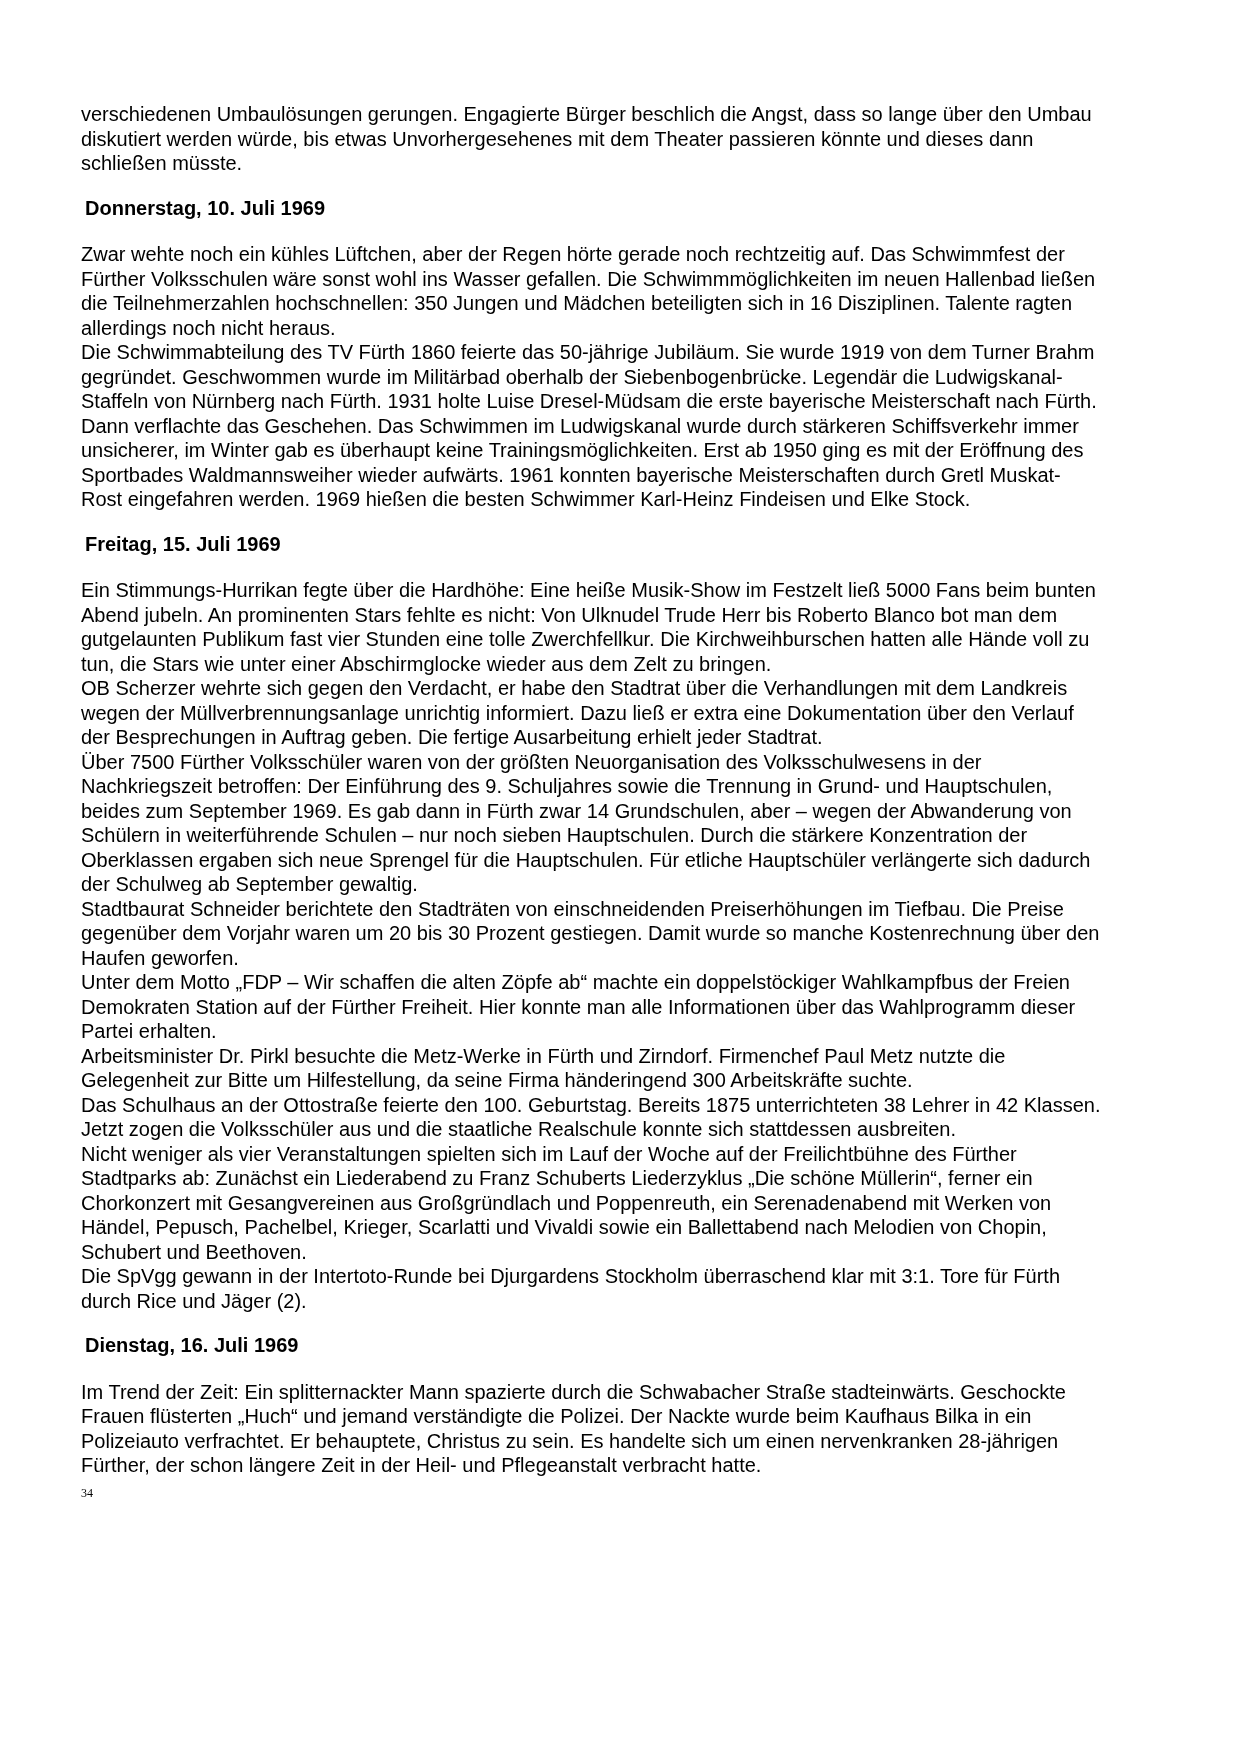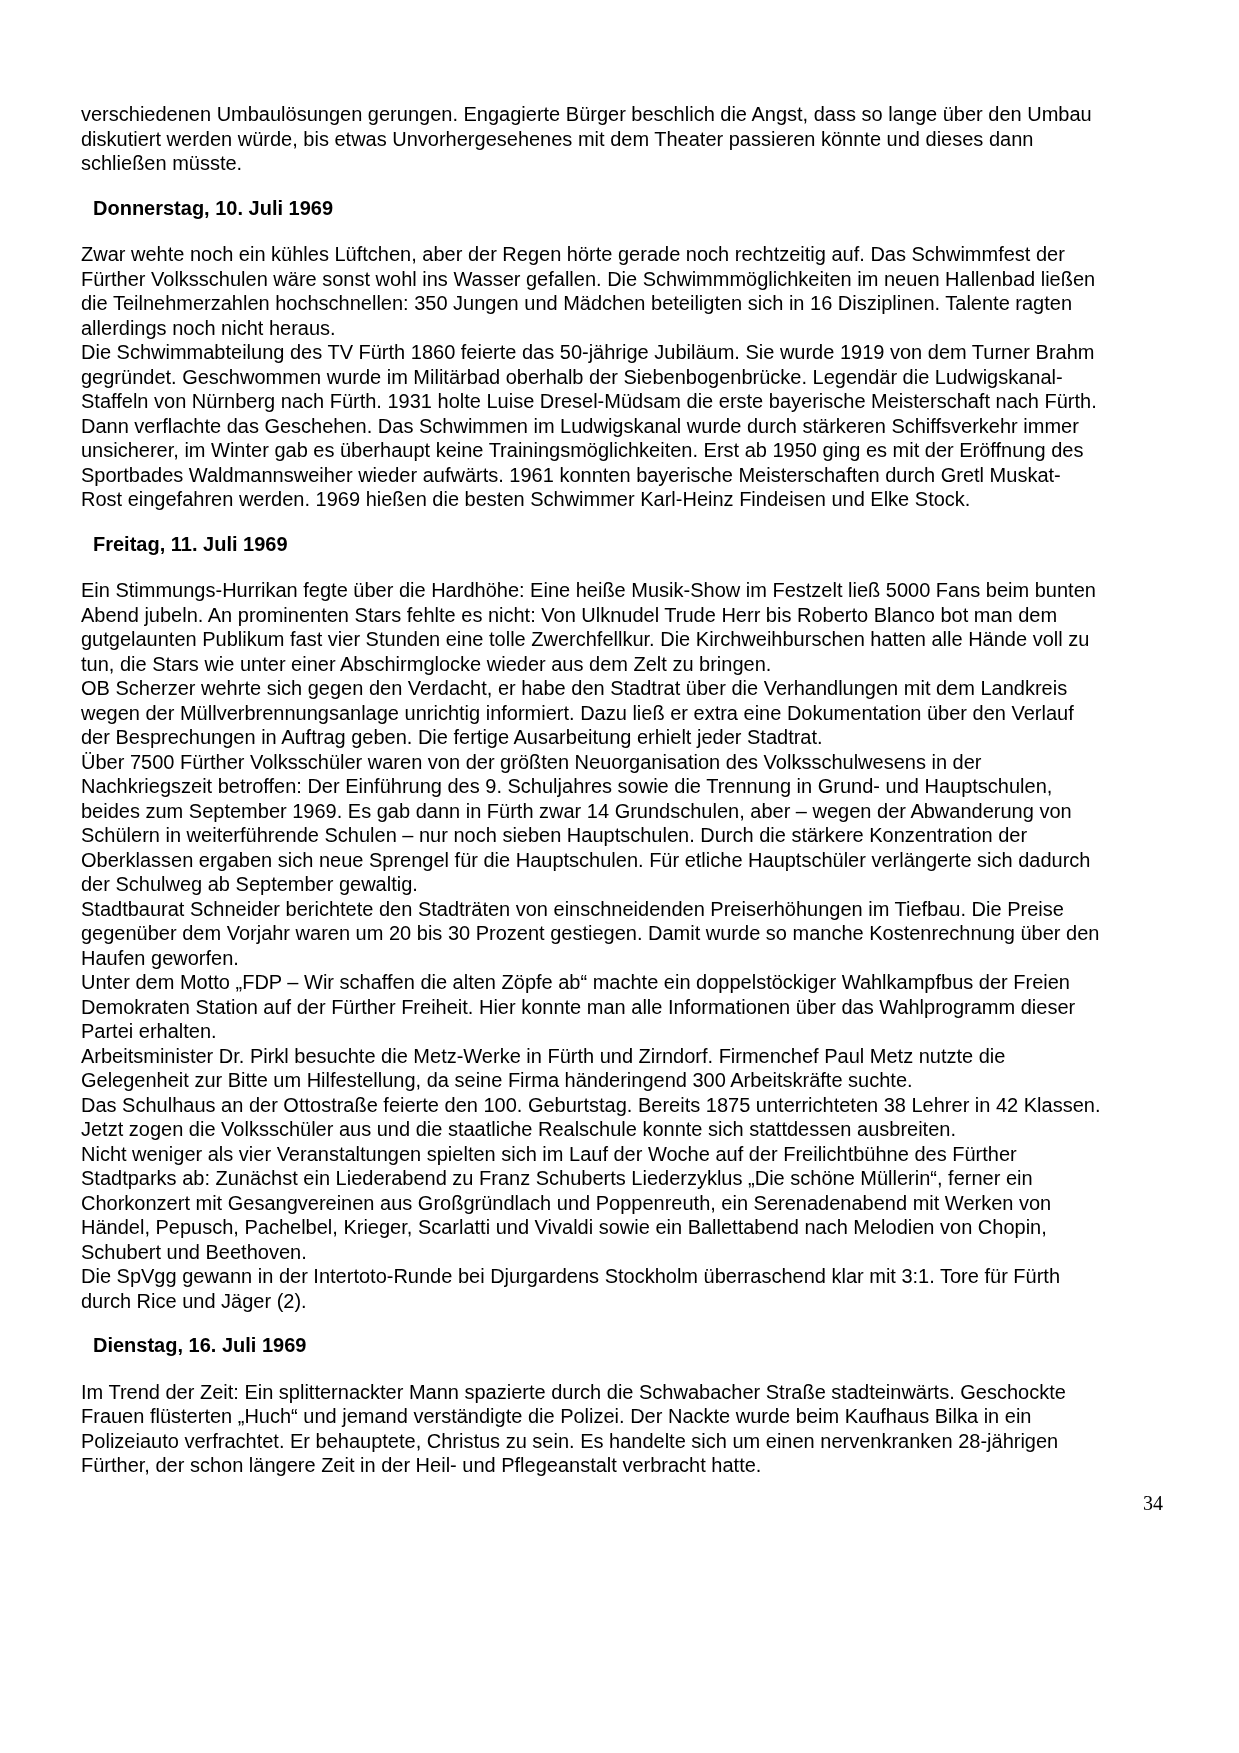--- a/index.html
+++ b/index.html
@@ -23,33 +23,33 @@
     color: #000000;
   }
   section {
     margin: 0;
     padding: 0;
   }
   .section-heading {
     font-size: 20px;
     line-height: 24.5px;
     font-weight: 700;
-    margin: 20px 0 22px 12px;
+    margin: 20px 0 22px 4px;
     white-space: pre;
   }
   .body-text {
     margin: 0;
     white-space: pre;
   }
   .page-number {
     font-family: "Liberation Serif", "DejaVu Serif", serif;
-    font-size: 20px;
+    font-size: 12px;
     line-height: 24.5px;
-    text-align: right;
-    margin-top: 13px;
+    text-align: left;
+    margin-top: 3px;
   }
 </style>
 </head>
 <body>
 
 <div class="doc">
 
   <section>
     <p class="body-text">verschiedenen Umbaulösungen gerungen. Engagierte Bürger beschlich die Angst, dass so lange über den Umbau
 diskutiert werden würde, bis etwas Unvorhergesehenes mit dem Theater passieren könnte und dieses dann
@@ -65,21 +65,21 @@
 Die Schwimmabteilung des TV Fürth 1860 feierte das 50-jährige Jubiläum. Sie wurde 1919 von dem Turner Brahm
 gegründet. Geschwommen wurde im Militärbad oberhalb der Siebenbogenbrücke. Legendär die Ludwigskanal-
 Staffeln von Nürnberg nach Fürth. 1931 holte Luise Dresel-Müdsam die erste bayerische Meisterschaft nach Fürth.
 Dann verflachte das Geschehen. Das Schwimmen im Ludwigskanal wurde durch stärkeren Schiffsverkehr immer
 unsicherer, im Winter gab es überhaupt keine Trainingsmöglichkeiten. Erst ab 1950 ging es mit der Eröffnung des
 Sportbades Waldmannsweiher wieder aufwärts. 1961 konnten bayerische Meisterschaften durch Gretl Muskat-
 Rost eingefahren werden. 1969 hießen die besten Schwimmer Karl-Heinz Findeisen und Elke Stock.</p>
   </section>
 
   <section>
-    <h2 class="section-heading">Freitag, 11. Juli 1969</h2>
+    <h2 class="section-heading">Freitag, 15. Juli 1969</h2>
     <p class="body-text">Ein Stimmungs-Hurrikan fegte über die Hardhöhe: Eine heiße Musik-Show im Festzelt ließ 5000 Fans beim bunten
 Abend jubeln. An prominenten Stars fehlte es nicht: Von Ulknudel Trude Herr bis Roberto Blanco bot man dem
 gutgelaunten Publikum fast vier Stunden eine tolle Zwerchfellkur. Die Kirchweihburschen hatten alle Hände voll zu
 tun, die Stars wie unter einer Abschirmglocke wieder aus dem Zelt zu bringen.
 OB Scherzer wehrte sich gegen den Verdacht, er habe den Stadtrat über die Verhandlungen mit dem Landkreis
 wegen der Müllverbrennungsanlage unrichtig informiert. Dazu ließ er extra eine Dokumentation über den Verlauf
 der Besprechungen in Auftrag geben. Die fertige Ausarbeitung erhielt jeder Stadtrat.</p>
   </section>
 
   <section>

